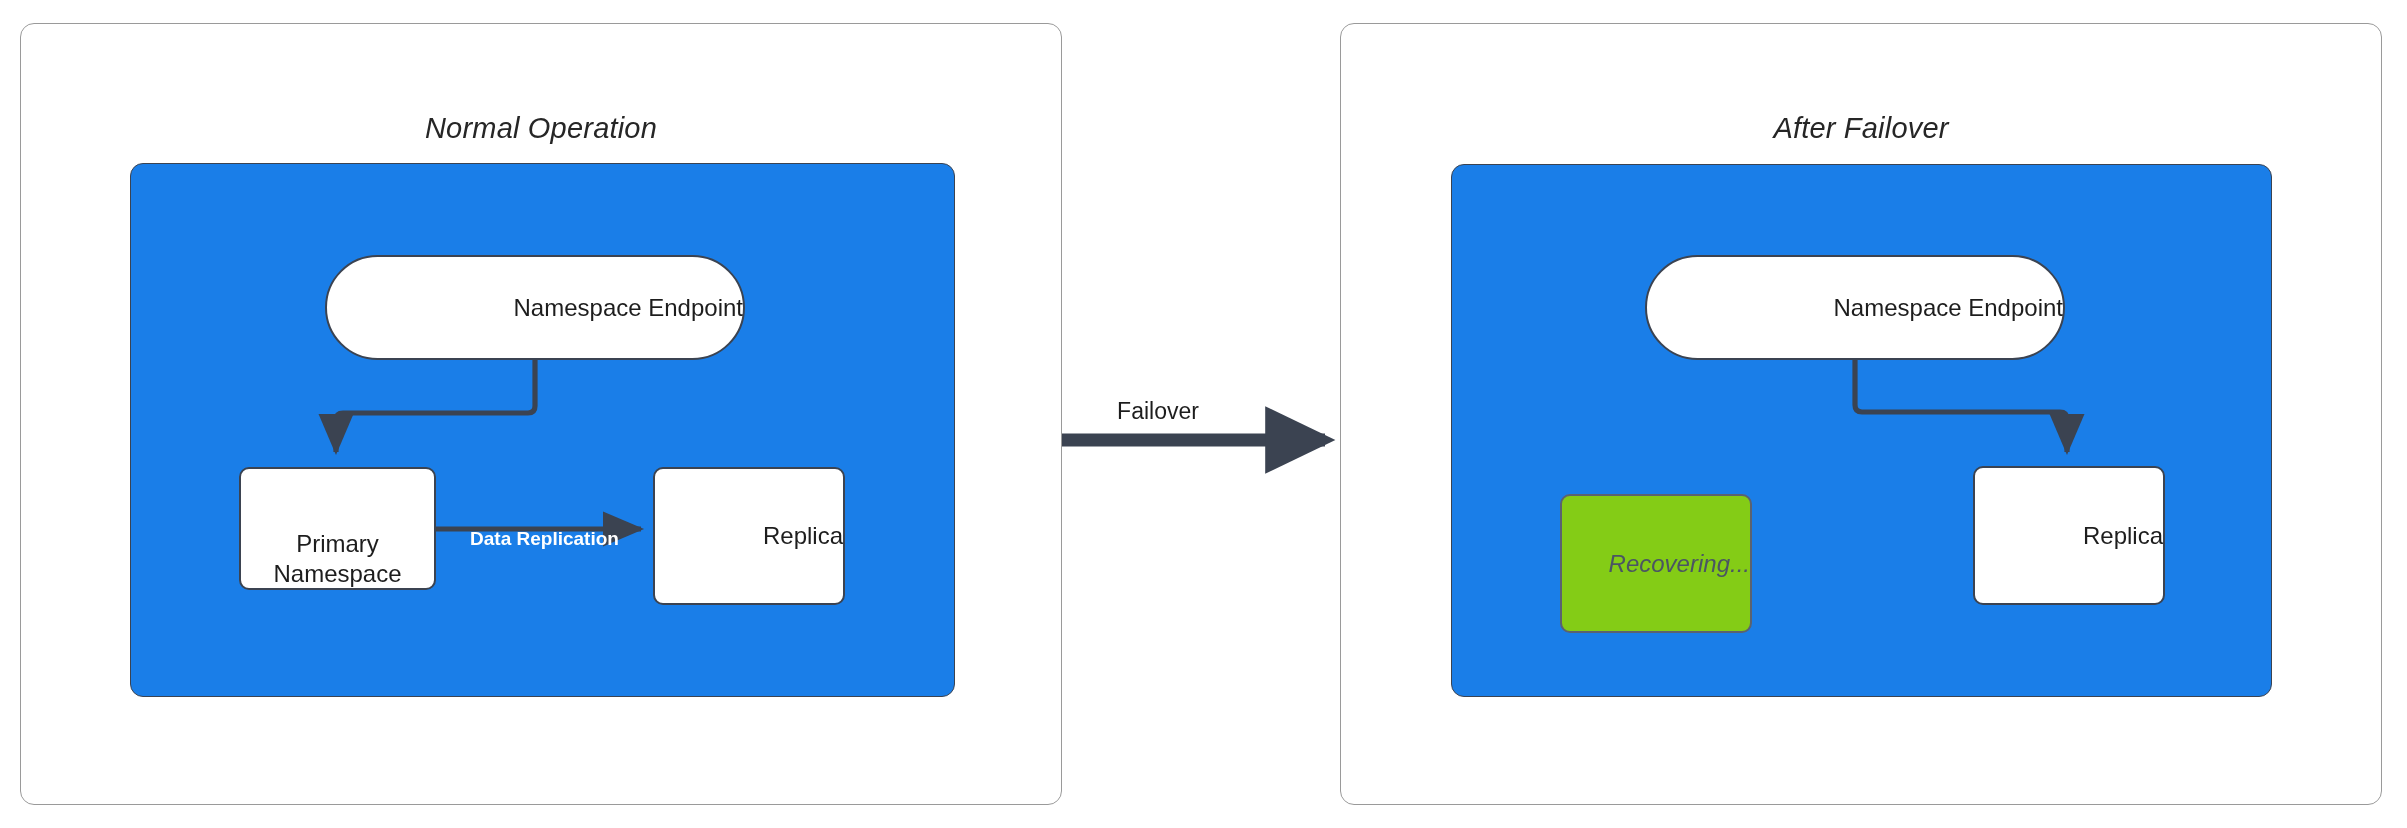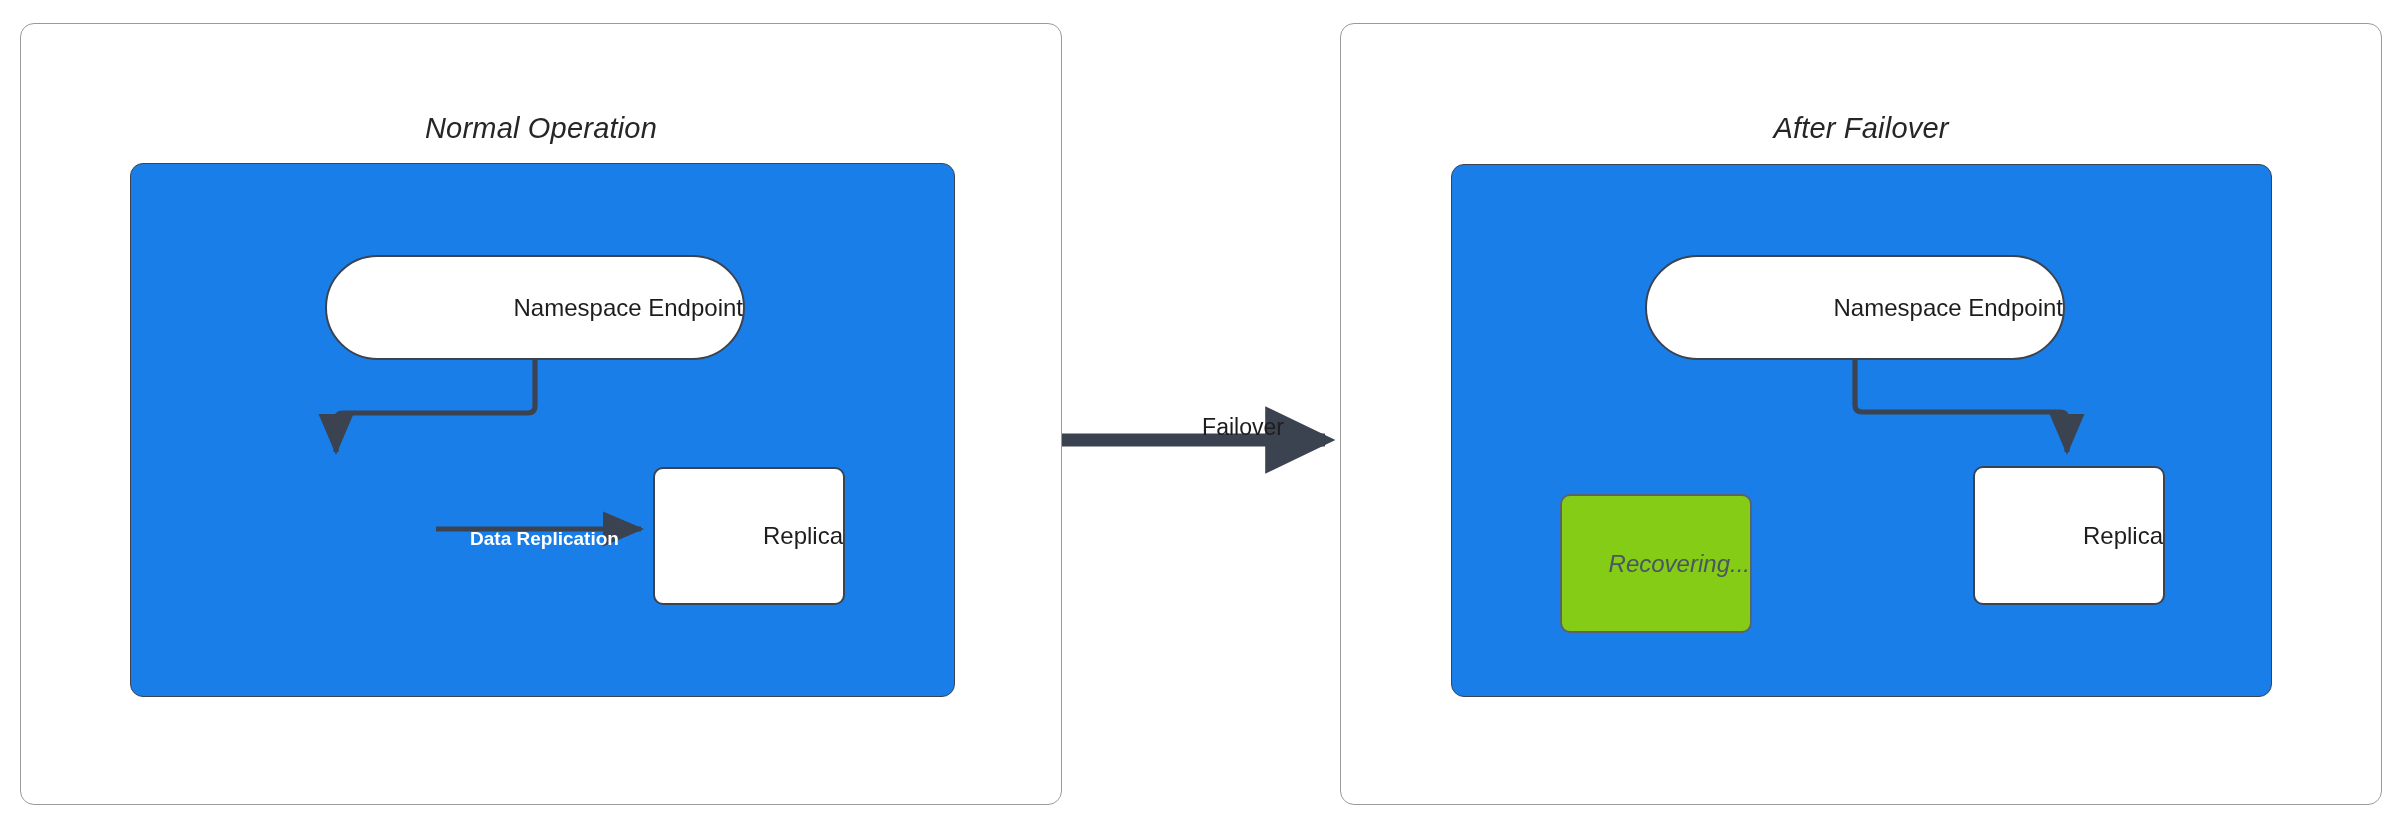--- a/index.html
+++ b/index.html
@@ -118,28 +118,32 @@
   <div class="panel" style="left:20px; top:23px; width:1042px; height:782px;">
     <div class="panel-title" style="top:52px;">Normal Operation</div>
   </div>
 
   <div class="blue-box" style="left:130px; top:163px; width:825px; height:534px;"></div>
 
   <div class="node capsule" style="left:325px; top:255px; width:420px; height:105px;">
     <span>Namespace Endpoint</span>
   </div>
 
+  <div class="node rect" style="left:239px; top:467px; width:197px; height:123px; flex-direction:column;">
+    <span>Primary</span>
+    <span>Namespace</span>
+  </div>
 
   <div class="node rect" style="left:653px; top:467px; width:192px; height:138px;">
     <span>Replica</span>
   </div>
 
   <div class="edge-label" style="left:436px; top:528px; width:217px;">Data Replication</div>
 
-  <div class="edge-label-dark" style="left:1103px; top:398px; width:280px;margin-top:16px;">Failover</div>
+  <div class="edge-label-dark" style="left:1018px; top:398px; width:280px;">Failover</div>
 
   <div class="panel" style="left:1340px; top:23px; width:1042px; height:782px;">
     <div class="panel-title" style="top:52px;">After Failover</div>
   </div>
 
   <div class="blue-box" style="left:1451px; top:164px; width:821px; height:533px;"></div>
 
   <div class="node capsule" style="left:1645px; top:255px; width:420px; height:105px;">
     <span>Namespace Endpoint</span>
   </div>

